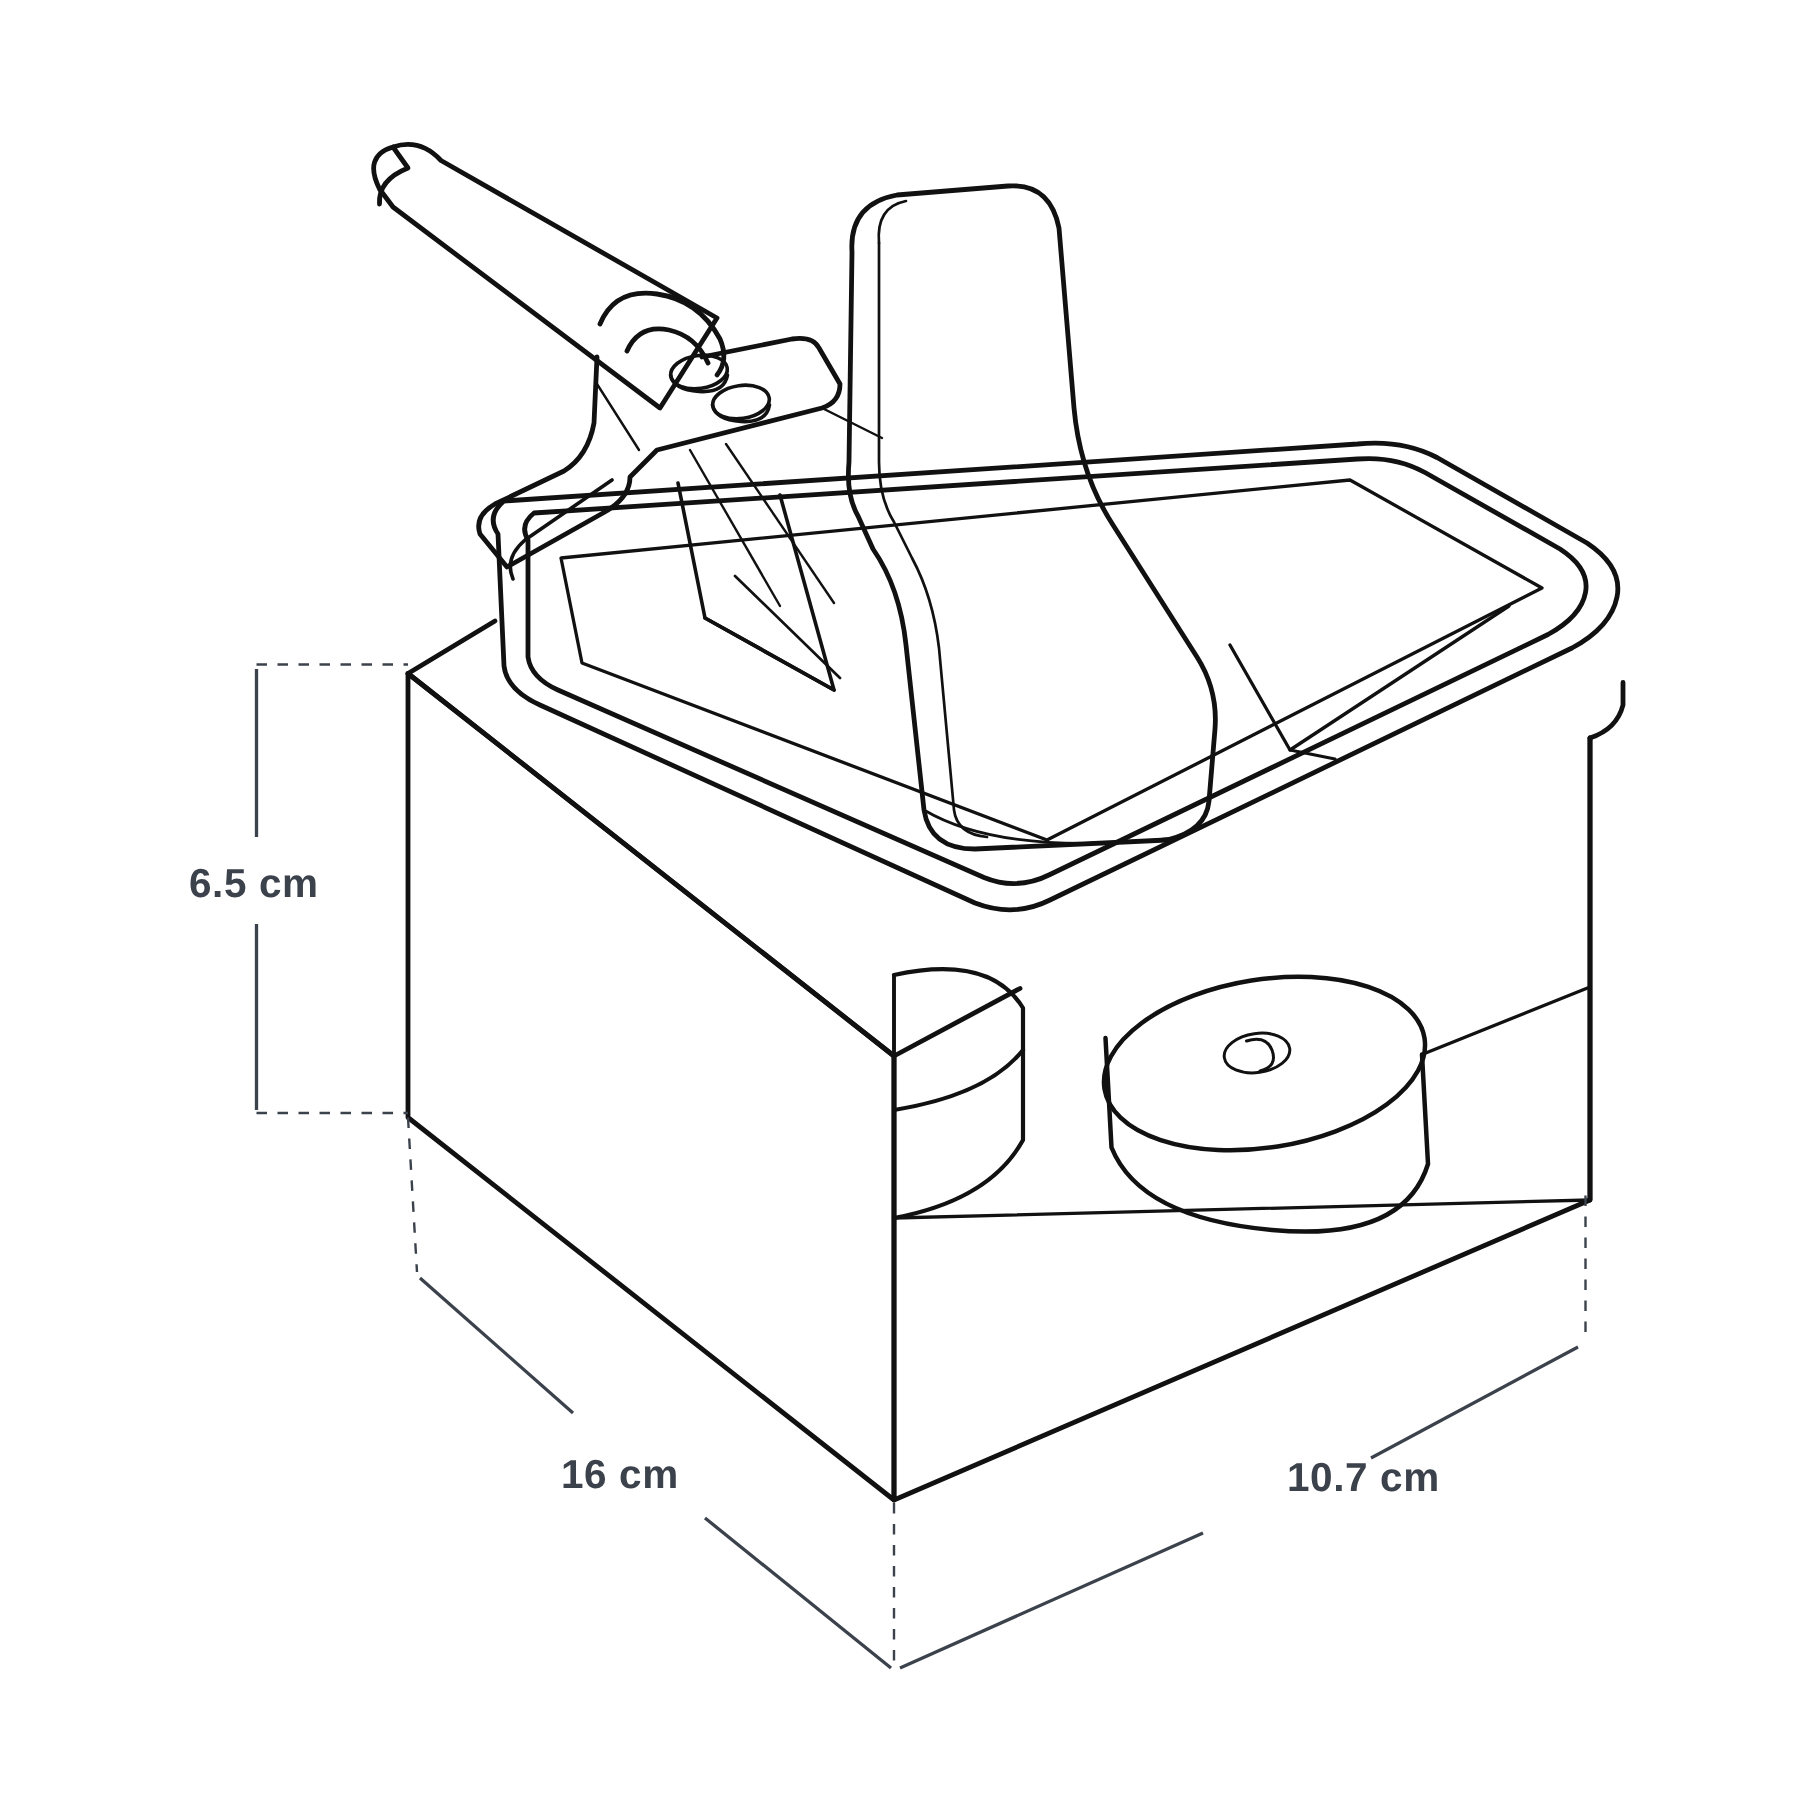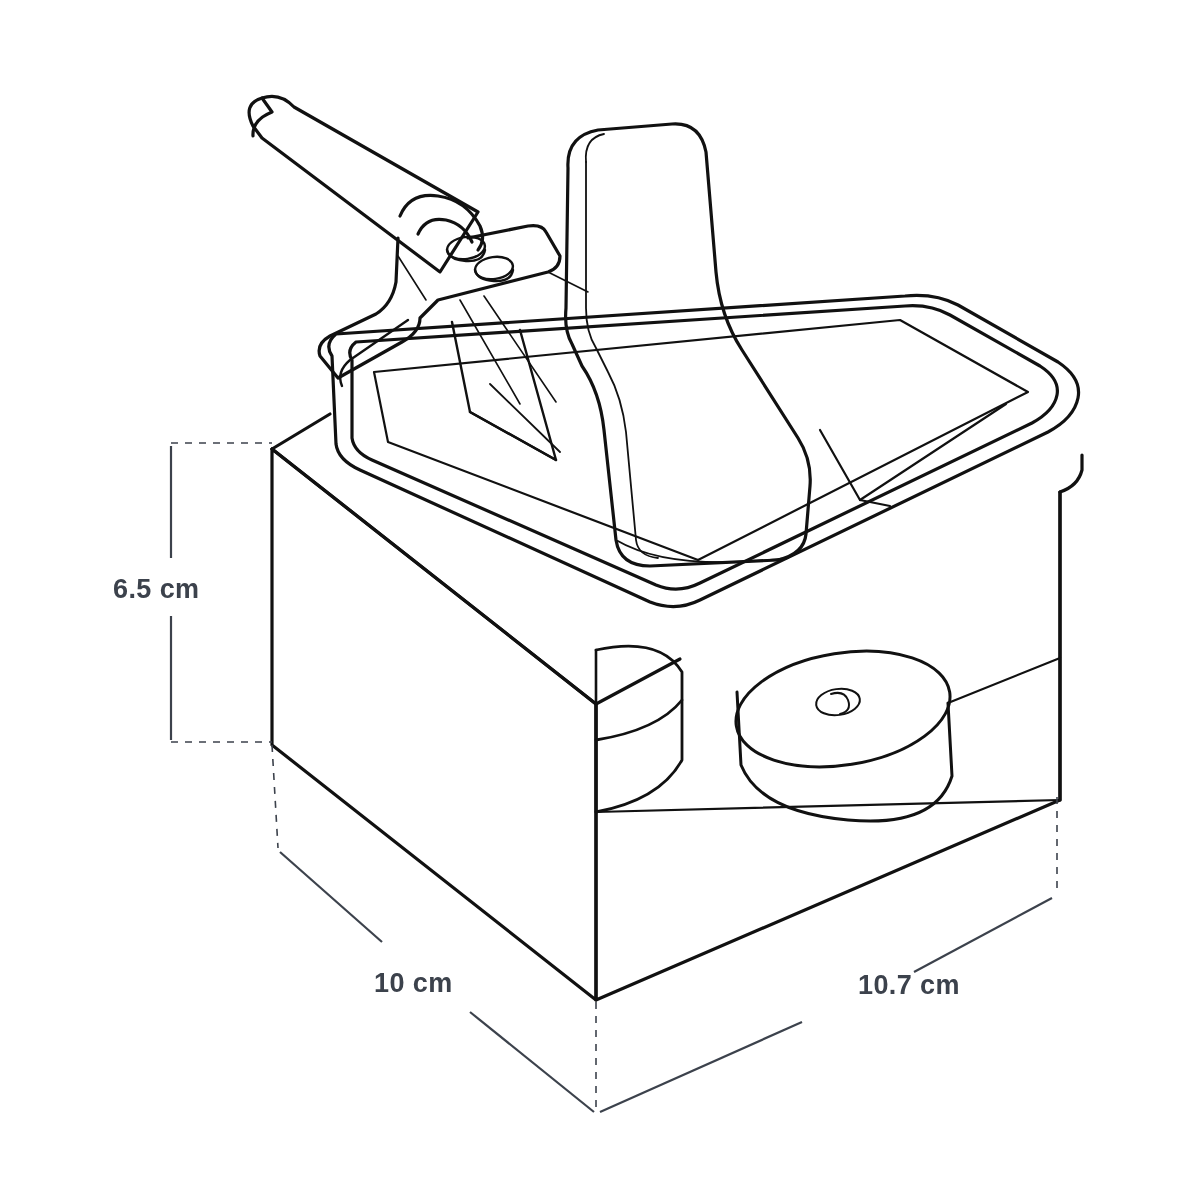--- a/index.html
+++ b/index.html
@@ -29,21 +29,21 @@
   .dim-label {
     position: absolute;
     font-family: "Liberation Sans", sans-serif;
     font-weight: 700;
     font-size: 27px;
     letter-spacing: 0.4px;
     color: #3c424c;
     white-space: nowrap;
     user-select: none;
   }
-  #label-height { left: 113px; top: 574px; }
+  #label-height { left: 126px; top: 574px; }
   #label-depth  { left: 374px; top: 968px; }
   #label-width  { left: 858px; top: 970px; }
 </style>
 </head>
 <body>
 
 <div id="stage">
 
   <svg id="drawing" viewBox="0 0 1200 1200">
 
@@ -240,17 +240,17 @@
         <line x1="600" y1="1112" x2="802" y2="1022"></line>
         <line x1="914" y1="972" x2="1052" y2="898"></line>
         <line x1="1057" y1="797" x2="1057" y2="894" stroke-dasharray="7 7" stroke-width="1.6"></line>
       </g>
 
     </g>
   </svg>
 
   <div class="dim-label" id="label-height">6.5 cm</div>
 
-  <div class="dim-label" id="label-depth">10 cm</div>
+  <div class="dim-label" id="label-depth">16 cm</div>
 
   <div class="dim-label" id="label-width">10.7 cm</div>
 
 </div>
 
 </body></html>

